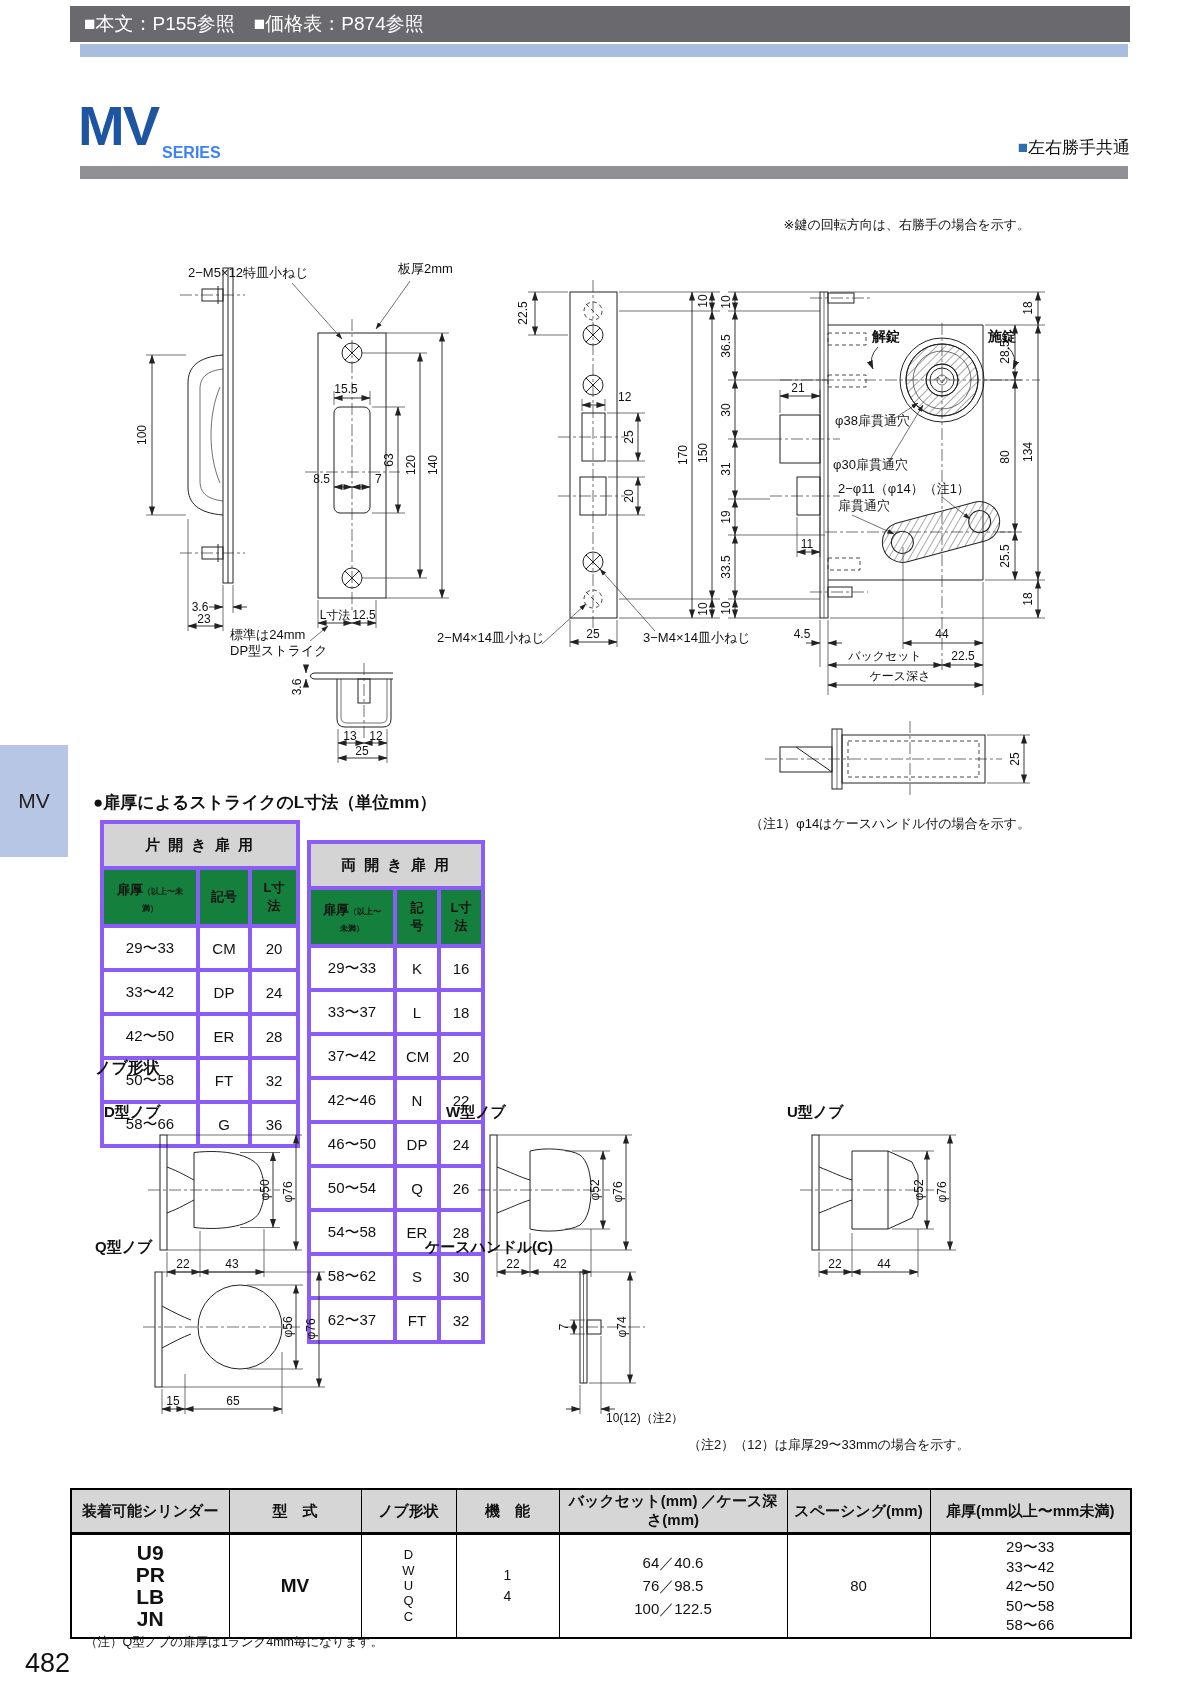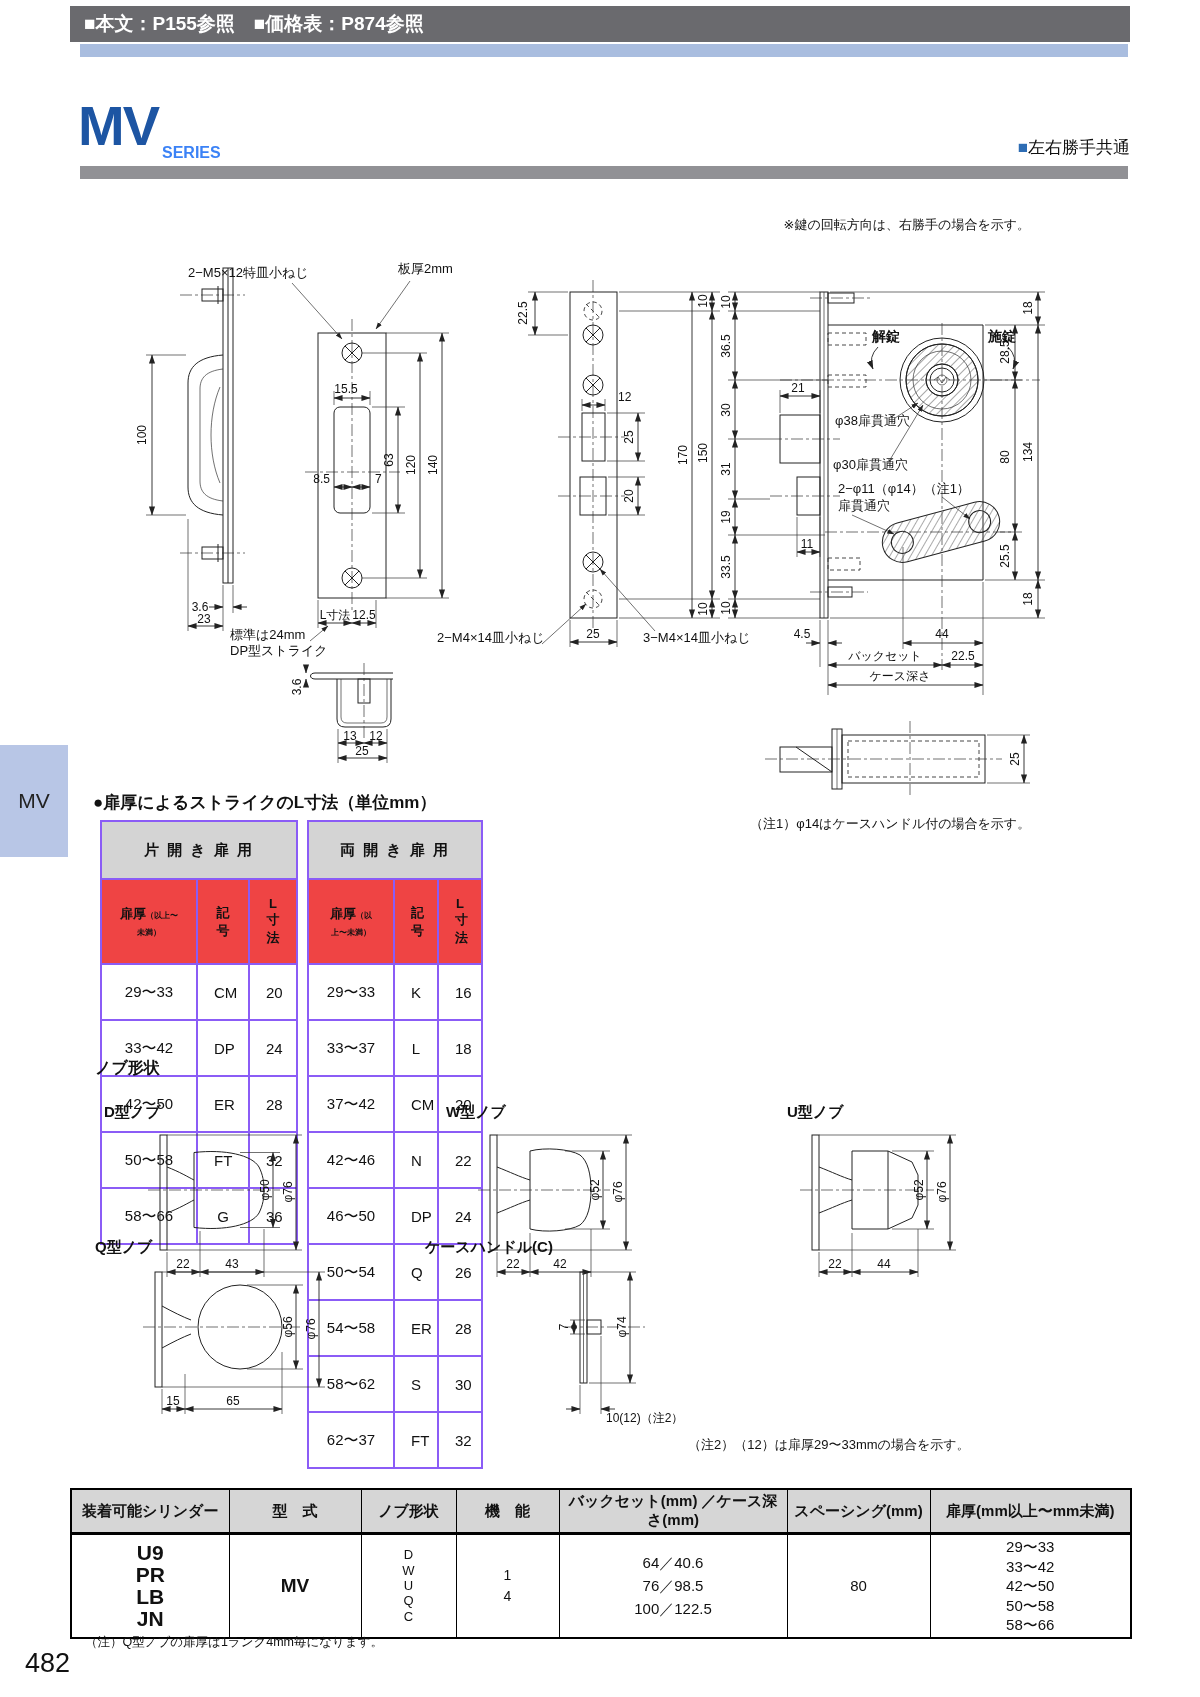--- a/index.html
+++ b/index.html
@@ -1,42 +1,42 @@
 <!DOCTYPE html>
 <html><head>
 <meta charset="utf-8">
 <style>
   html,body{margin:0;padding:0;background:#fff;}
   .page{position:relative;width:1200px;height:1697px;background:#ffffff;
         font-family:"Liberation Sans","DejaVu Sans",sans-serif;color:#111;overflow:hidden;}
   .abs{position:absolute;}
   .topbar{left:70px;top:6px;width:1060px;height:36px;background:#6a6a6e;color:#fff;
-          font-size:19px;font-weight:bold;line-height:36px;padding-left:14px;box-sizing:border-box;}
+          font-size:19px;font-weight:normal;line-height:36px;padding-left:14px;box-sizing:border-box;}
   .strip{left:80px;top:44px;width:1048px;height:13px;background:#a9bddf;}
   .series{left:78px;top:98px;font-size:56px;font-weight:bold;color:#1d55a3;line-height:1;letter-spacing:-2px;}
   .seriesSuffix{left:162px;top:144px;font-size:16px;font-weight:bold;color:#3b82f6;}
   .handing{left:800px;top:136px;width:330px;text-align:right;font-size:17px;font-weight:normal;}
   .handing .sq{color:#2e6db4;}
   .rule{left:80px;top:166px;width:1048px;height:13px;background:#919195;}
   .rotnote{left:600px;top:216px;width:430px;text-align:right;font-size:13px;}
   .sidetab{left:0;top:745px;width:68px;height:112px;background:#b8c6e6;display:flex;align-items:center;justify-content:center;
            font-size:21px;color:#222;}
   .note1{left:750px;top:815px;font-size:13px;}
   .sectitle{left:93px;top:791px;font-size:17px;font-weight:bold;}
   .knobtitle{left:95px;top:1058px;font-size:16px;font-weight:bold;}
   .knoblabel{font-size:15px;font-weight:bold;}
   .note2{left:688px;top:1420px;font-size:13px;margin-top:16px;}
   .specnote{left:85px;top:1634px;font-size:12.5px;}
   .pagenum{left:25px;top:1648px;font-size:27px;font-weight:500;}
   
   table.strike{position:absolute;border-collapse:collapse;border:2px solid #000;background:#fff;table-layout:fixed;}
-  table.strike th,table.strike td{border:2px solid #8b5cf6;text-align:center;padding:16px;}
+  table.strike th,table.strike td{border:4px solid #8b5cf6;text-align:center;padding:9px;}
   table.strike thead{border-bottom:2px solid #000;}
   table.strike th.t1{background:#d4d4d4;font-size:15px;font-weight:bold;height:24px;letter-spacing:2px;}
-  table.strike th.t2{background:#ef4444;font-size:13px;font-weight:bold;height:26px;}
+  table.strike th.t2{background:#15803d;font-size:13px;font-weight:bold;height:26px;}
   table.strike th.t2 .sub{font-size:8px;font-weight:bold;}
   table.strike td{font-size:15px;height:22px;}
   
   table.spec{position:absolute;left:70px;top:1488px;width:1060px;border-collapse:collapse;border:2px solid #000;table-layout:fixed;}
   table.spec th{background:#d6d6d6;border-left:1px solid #000;border-bottom:3px solid #000;
                 font-size:15px;font-weight:bold;height:42px;padding:0 2px;}
   table.spec td{border-left:1px solid #000;text-align:center;vertical-align:middle;height:92px;padding:2px 0;}
   .cyl div{font-size:21px;font-weight:bold;line-height:1.04;}
   .model{font-size:19px;font-weight:bold;}
   .kshape div{font-size:13px;line-height:1.18;}
@@ -412,21 +412,21 @@
           <td>32</td>
         </tr>
       <tr>
           <td>58〜66</td>
           <td>G</td>
           <td>36</td>
         </tr>
     </tbody>
   </table>
 
-  <table class="strike" style="left:307px;top:820px;width:174px;">
+  <table class="strike" style="left:307px;top:840px;width:174px;">
     <colgroup>
         <col style="width:86px">
         <col style="width:44px">
         <col style="width:44px">
       </colgroup>
     <thead>
       <tr>
         <th class="t1" colspan="3">両 開 き 扉 用</th>
       </tr>
       <tr>

